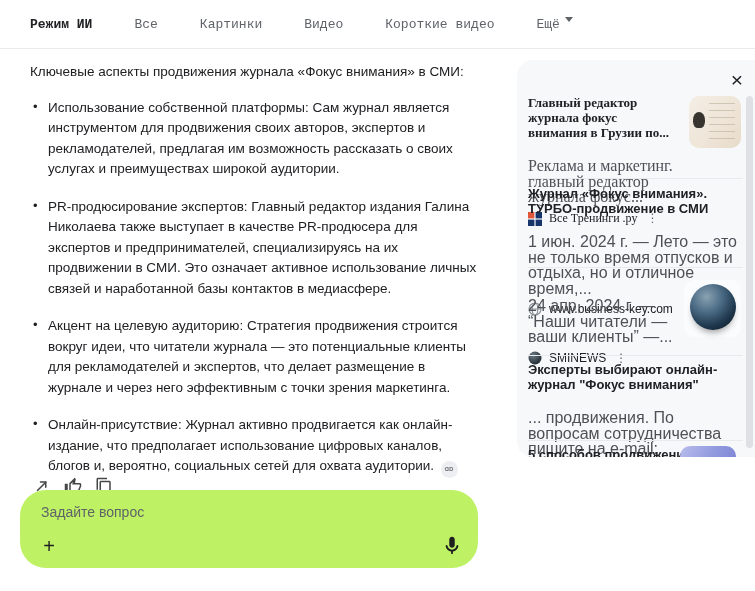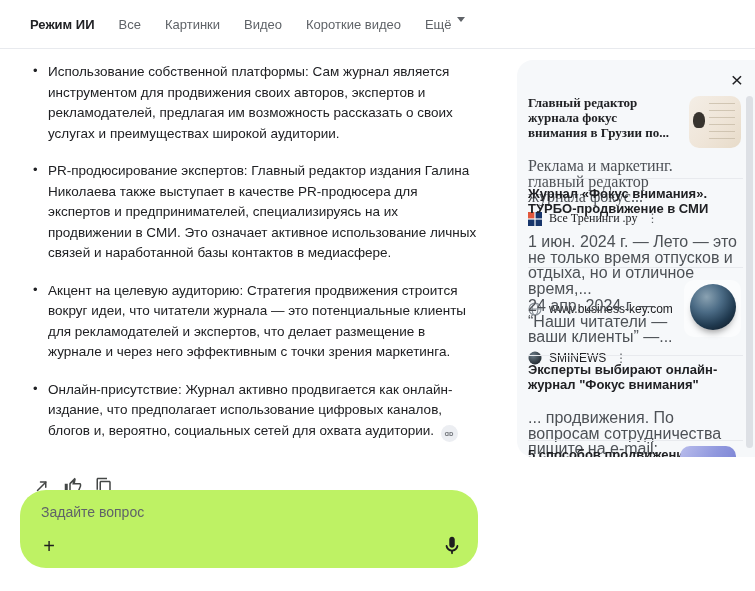--- a/index.html
+++ b/index.html
@@ -6,22 +6,22 @@
   body{
     width:755px;height:591px;position:relative;overflow:hidden;
     background:#ffffff;color:#202124;
     font-family:"Liberation Sans","DejaVu Sans",sans-serif;
     -webkit-font-smoothing:antialiased;
   }
   
   .nav{
     position:absolute;top:0;left:0;right:0;height:49px;
     border-bottom:1px solid #e8eaee;
-    display:flex;align-items:center;gap:24px;
-    padding-left:30px;font-size:13px;color:#5f6368;box-sizing:border-box;
+    display:flex;align-items:center;gap:42px;
+    padding-left:30px;font-size:13px;color:#5f6368;box-sizing:border-box;font-family:Liberation Mono, monospace;
   }
   .nav-item{cursor:pointer;white-space:nowrap;}
   .nav-item.active{color:#202124;font-weight:700;}
   .nav-more{display:flex;align-items:flex-start;gap:5px;}
   .caret{width:0;height:0;border-left:4px solid transparent;border-right:4px solid transparent;border-top:5px solid #5f6368;display:inline-block;}
   
   .main{
     position:absolute;left:30px;top:62px;width:450px;
     font-size:13.5px;line-height:20.5px;color:#202124;
   }
@@ -101,20 +101,21 @@
   <span class="nav-item">Картинки</span>
   <span class="nav-item">Видео</span>
   <span class="nav-item">Короткие видео</span>
   <span class="nav-item nav-more">
     <span>Ещё</span>
     <span class="caret"></span>
   </span>
 </div>
 
 <div class="main">
+  <p class="intro">Ключевые аспекты продвижения журнала «Фокус внимания» в СМИ:</p>
   <ul class="bullets">
     <li>
       <b>Использование собственной платформы:</b><span> Сам журнал является инструментом для продвижения своих авторов, экспертов и рекламодателей, предлагая им возможность рассказать о своих услугах и преимуществах широкой аудитории.</span>
     </li>
     <li>
       <b>PR-продюсирование экспертов:</b><span> Главный редактор издания Галина Николаева также выступает в качестве PR-продюсера для экспертов и предпринимателей, специализируясь на их продвижении в СМИ. Это означает активное использование личных связей и наработанной базы контактов в медиасфере.</span>
     </li>
     <li>
       <b>Акцент на целевую аудиторию:</b><span> Стратегия продвижения строится вокруг идеи, что читатели журнала — это потенциальные клиенты для рекламодателей и экспертов, что делает размещение в журнале и через него эффективным с точки зрения маркетинга.</span>
     </li>

